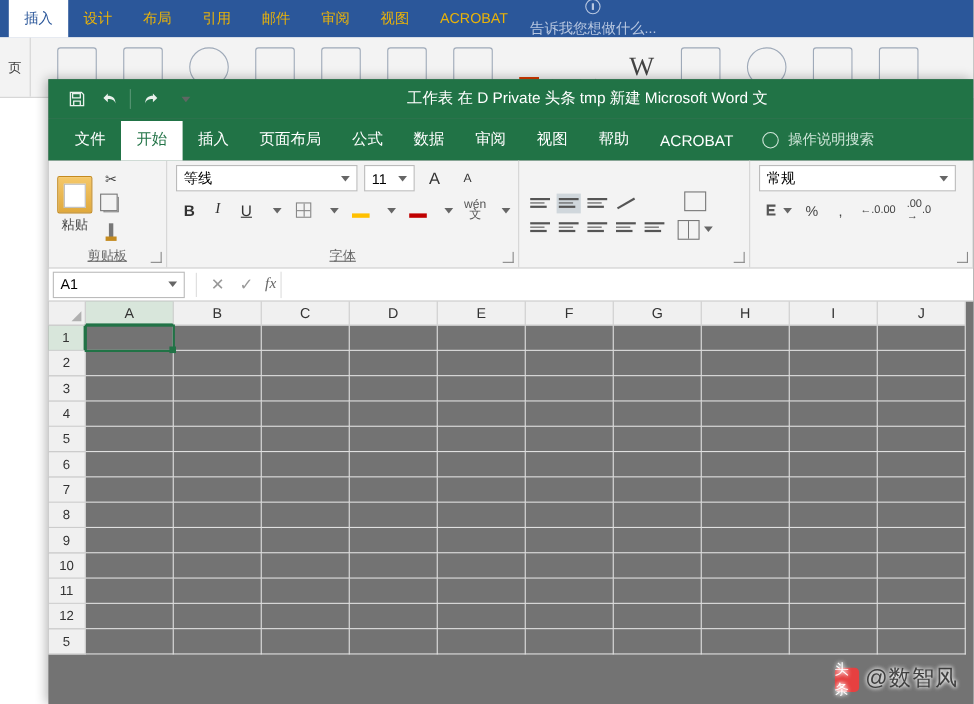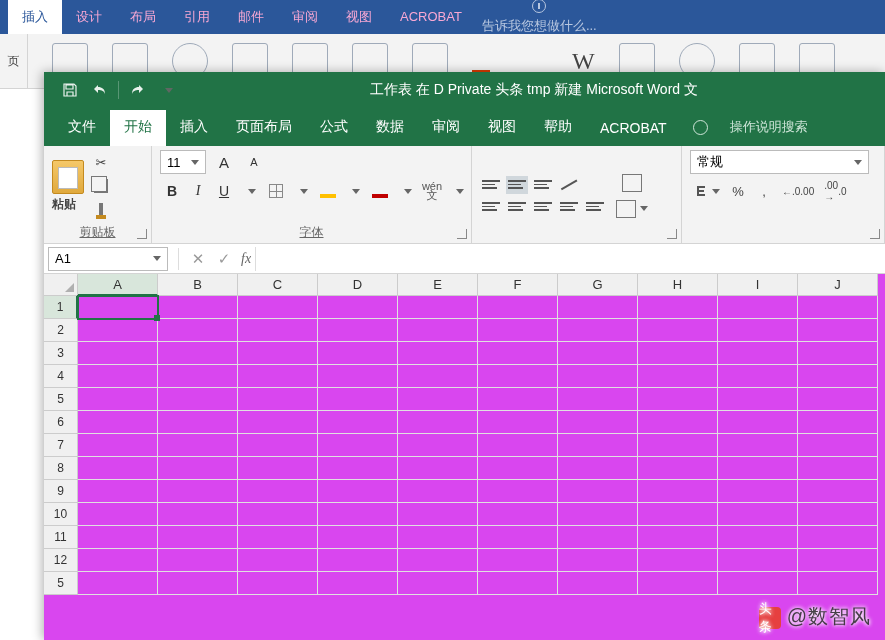--- a/index.html
+++ b/index.html
@@ -1,55 +1,55 @@
 <!DOCTYPE html>
 <html><head>
 <meta charset="utf-8">
 <style>
 * { margin: 0; padding: 0; box-sizing: border-box; font-family: "Microsoft YaHei", "Segoe UI", sans-serif; }
 body { width: 885px; height: 640px; overflow: hidden; background: #fff; position: relative; }
 
 
 .word-tabs { background: #2b579a; height: 34px; display: flex; align-items: center; padding-left: 8px; }
-.word-tab { color: #f9a8d4; padding: 0 14px; height: 34px; line-height: 34px; font-size: 13px; cursor: pointer; }
+.word-tab { color: #eab308; padding: 0 14px; height: 34px; line-height: 34px; font-size: 13px; cursor: pointer; }
 .word-tab.active { background: #fff; color: #2b579a; }
 .word-tell { color: #b8c7e0; font-size: 13px; margin-left: 6px; display: flex; align-items: center; gap: 4px; flex-direction: column; }
 .bulb { width: 14px; height: 14px; border: 1.2px solid #b8c7e0; border-radius: 50%; display: inline-block; position: relative; }
 .bulb::after { content: ""; position: absolute; left: 5px; top: 3px; width: 2px; height: 6px; background: #b8c7e0; }
 
 .word-chunk { height: 55px; background: #f3f3f3; border-bottom: 1px solid #d4d4d4; display: flex; align-items: center; padding-left: 0; gap: 24px; overflow: hidden; }
 .wc-left { display:flex; flex-direction:column; align-items:center; justify-content:center; width:28px; border-right:1px solid #d4d4d4; height:100%; font-size:12px; color:#444;}
 .wc-icon { width: 36px; height: 36px; border: 1.5px solid #7a8aa0; border-radius: 3px; opacity: .7; }
 .wc-icon.globe { border-radius: 50%; }
 .wc-store { display:flex; align-items:center; gap:6px; font-size:13px; color:#555;margin-top:36px; }
 .wc-store .bag { width:18px; height:18px; background:#d83b01; display:inline-block; }
 .wc-wiki { font-family: serif; font-size: 24px; color:#444; }
 
 
-.excel { position: absolute; left: 44px; top: 72px; right: 0; bottom: 0; background: #d946ef; box-shadow: -2px 0 10px rgba(0,0,0,.3); }
+.excel { position: absolute; left: 44px; top: 72px; right: 0; bottom: 0; background: #737373; box-shadow: -2px 0 10px rgba(0,0,0,.3); }
 .excel-titlebar { background: #217346; height: 36px; display: flex; align-items: center; color: #fff; }
 .qat { display: flex; align-items: center; gap: 6px; padding: 0 14px; }
 .qat-btn { width: 24px; height: 24px; display:flex; align-items:center; justify-content:center; color:#fff; opacity:.9; }
 .qat-btn svg { width:16px; height:16px; fill:#fff; }
 .qat-sep { width:1px; height:18px; background: rgba(255,255,255,.25); }
 .excel-title { flex:1; text-align:center; font-size:14px; padding-right:10px; white-space:nowrap; overflow:hidden; }
 
 .excel-tabs { background:#217346; height:38px; display:flex; align-items:flex-end; padding-left:10px; }
 .ex-tab { color:#fff; padding:8px 14px 10px; font-size:14px; cursor:pointer; }
 .ex-tab.active { background:#fff; color:#217346; }
-.ex-tell { color:#cfe6d9; font-size:13px; margin-left:12px; padding-bottom:10px; display:flex; align-items:center; gap:22px; }
+.ex-tell { color:#cfe6d9; font-size:13px; margin-left:12px; padding-bottom:10px; display:flex; align-items:center; gap:9px; }
 .ex-bulb { width:15px; height:15px; border:1.3px solid #cfe6d9; border-radius:50%;}
 
 .ex-ribbon { height:98px; background:#f3f3f3; border-bottom:1px solid #d4d4d4; display:flex; }
 .rgroup { border-right:1px solid #d4d4d4; display:flex; flex-direction:column; padding:4px 8px 2px; position:relative;}
 .rgroup-body { flex:1; display:flex; align-items:center; gap:6px; }
 .rgroup-label { text-align:center; font-size:12px; color:#666; padding-top:2px;text-decoration:underline;}
 .rgroup-launch { position:absolute; right:4px; bottom:4px; width:10px; height:10px; border:1px solid #888; border-top:none; border-left:none;}
 
-.clip-col { display:flex; flex-direction:column; align-items:flex-start; gap:2px;font-weight:bold;}
+.clip-col { display:flex; flex-direction:column; align-items:center; gap:2px;}
 .paste-icon { width:32px; height:34px; background:linear-gradient(#f5c869,#e0a93d); border:1px solid #c48a1f; border-radius:2px; position:relative;}
 .paste-icon::before{content:"";position:absolute;left:5px;top:6px;right:5px;bottom:4px;background:#fff;border:1px solid #bbb;}
 .paste-lbl{font-size:12px; color:#444;}
 .mini-col { display:flex; flex-direction:column; gap:4px;}
 .mini-btn { width:22px; height:20px; display:flex; align-items:center; justify-content:center; font-size:13px; color:#444;}
 .scissors::before{content:"\2702"; color:#444;}
 .copy-i{width:14px;height:14px;border:1.2px solid #777; position:relative;}
 .copy-i::after{content:"";position:absolute;left:-4px;top:-4px;width:14px;height:14px;border:1.2px solid #777;background:#f3f3f3;}
 .brush-i{width:4px;height:14px;background:#777;position:relative;}
 .brush-i::after{content:"";position:absolute;left:-3px;bottom:-2px;width:10px;height:4px;background:#c48a1f;}
@@ -210,20 +210,24 @@
             </div>
         </div>
       </div>
       <div class="rgroup-label">剪贴板</div>
       <div class="rgroup-launch"></div>
     </div>
 
     <div class="rgroup" style="width:320px">
       <div style="display:flex;flex-direction:column;flex:1;">
         <div class="font-top">
+          <div class="dd dd-font">
+              <span>等线</span>
+              <span class="dd-arrow"></span>
+            </div>
           <div class="dd dd-size">
               <span>11</span>
               <span class="dd-arrow"></span>
             </div>
           <div class="rbtn grow" style="font-size:15px">A</div>
           <div class="rbtn grow" style="font-size:11px">A</div>
         </div>
         <div class="font-bot">
           <div class="rbtn b">B</div>
           <div class="rbtn i">I</div>

